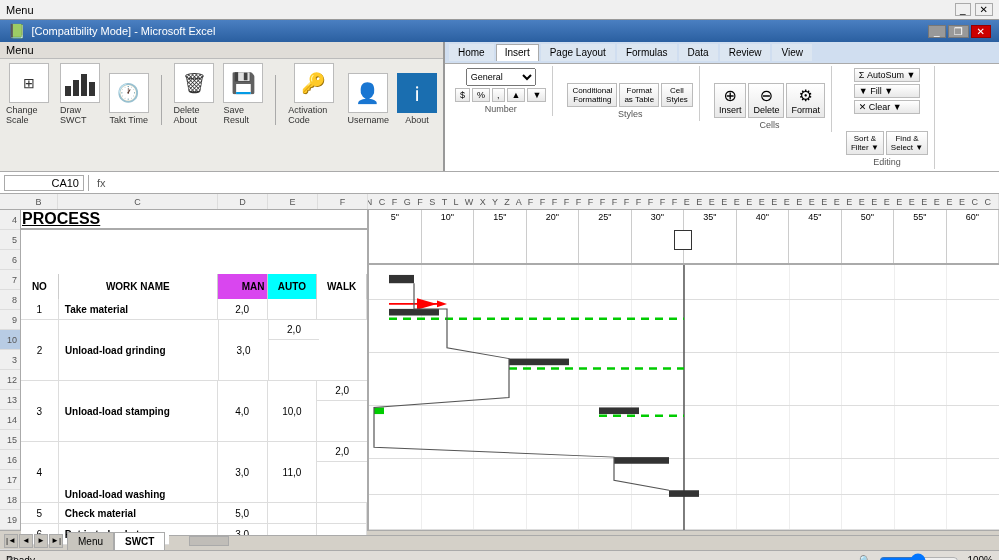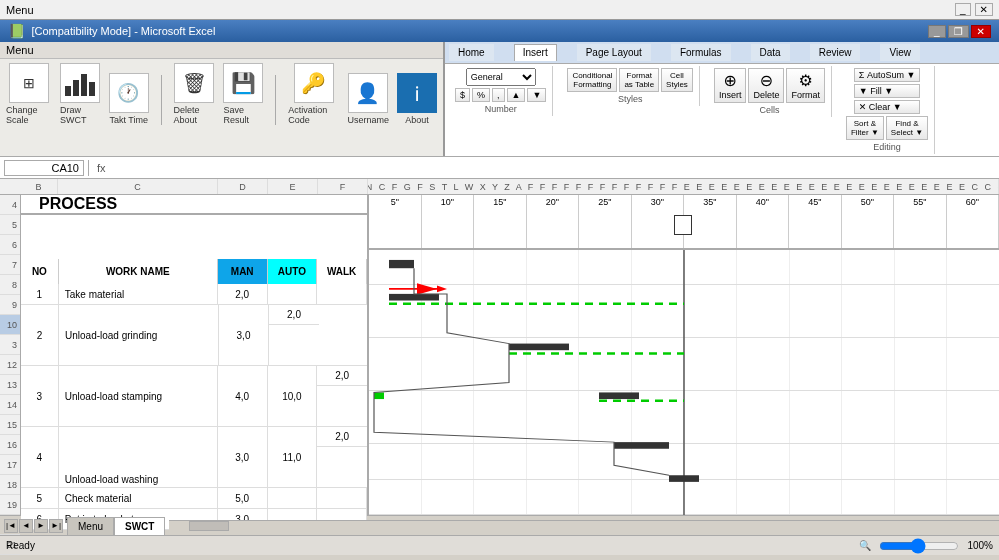--- a/index.html
+++ b/index.html
@@ -16,44 +16,44 @@
     
     .menu-panel { background: #ecebe7; border-right: 2px solid #999; width: 445px; min-width: 445px; }
     .menu-title { background: #e0ddd8; padding: 2px 6px; font-size: 11px; border-bottom: 1px solid #bbb; }
     .menu-icons { display: flex; align-items: flex-end; padding: 4px 6px; gap: 8px; }
     .menu-icon-item { display: flex; flex-direction: column; align-items: center; cursor: pointer; font-size: 9px; color: #333; }
     .menu-icon-item .icon-box { width: 40px; height: 40px; border: 1px solid #bbb; background: #fff; display: flex; align-items: center; justify-content: center; font-size: 18px; margin-bottom: 2px; }
     .menu-separator { width: 1px; background: #aaa; height: 50px; margin: 0 4px; }
 
     
     .ribbon-panel { flex: 1; background: #dce6f1; }
-    .ribbon-top { display: flex; gap: 20px; padding: 2px 4px; background: #d0def0; }
+    .ribbon-top { display: flex; gap: 2px; padding: 2px 4px; background: #d0def0; }
     .ribbon-tab { padding: 2px 8px; font-size: 10px; cursor: pointer; background: #dce6f1; border: 1px solid transparent; }
     .ribbon-tab.active { background: #fff; border: 1px solid #aaa; border-bottom: none; }
     .ribbon-content { background: #fff; border-top: 1px solid #aaa; padding: 2px 4px; display: flex; gap: 8px; align-items: flex-start; min-height: 60px; }
     .ribbon-group { border-right: 1px solid #ccc; padding: 2px 6px; display: flex; flex-direction: column; align-items: center; }
     .ribbon-group-title { font-size: 9px; color: #555; margin-top: 2px; }
     .ribbon-btns { display: flex; gap: 2px; align-items: center; justify-content: flex-end; }
-    .ribbon-btn { background: linear-gradient(to bottom, #fff, #e8e8e8); border: 1px solid #bbb; padding: 2px 4px; font-size: 9px; cursor: pointer; display: flex; flex-direction: column; align-items: center; min-width: 28px; }
+    .ribbon-btn { background: linear-gradient(to bottom, #fff, #e8e8e8); border: 1px solid #bbb; padding: 2px 4px; font-size: 9px; cursor: pointer; display: flex; flex-direction: column; align-items: center; min-width: 28px; margin-top: 15px; }
     .ribbon-btn .r-icon { font-size: 16px; }
     .ribbon-small-btn { background: linear-gradient(to bottom, #fff, #e8e8e8); border: 1px solid #bbb; padding: 1px 4px; font-size: 9px; cursor: pointer; display: flex; align-items: center; gap: 2px; }
 
     
     .formula-bar { display: flex; align-items: center; background: #fff; border-bottom: 1px solid #aaa; height: 22px; padding: 0 4px; gap: 4px; }
     .name-box { border: 1px solid #aaa; padding: 1px 4px; width: 80px; font-size: 11px; text-align: right; }
     .formula-sep { width: 1px; background: #aaa; height: 16px; }
     .formula-fx { font-size: 11px; color: #555; padding: 0 4px; }
     .formula-input { flex: 1; border: none; outline: none; font-size: 11px; }
 
     
     .row-nums { background: #f0f0f0; border-right: 1px solid #aaa; font-size: 10px; color: #555; }
     .row-num { height: 20px; width: 20px; text-align: right; padding-right: 3px; border-bottom: 1px solid #ddd; display: flex; align-items: center; justify-content: flex-end; font-size: 9px; }
     .th { border-right: 1px solid #ccc; text-align: center; font-size: 10px; font-weight: bold; padding: 2px; display: flex; align-items: center; justify-content: center; height: 25px; background: #fff; }
     .td { border-right: 1px solid #ddd; text-align: center; font-size: 10px; padding: 2px; display: flex; align-items: center; justify-content: center; height: 20px; background: #fff; }
-    .td.text-left { justify-content: flex-start; padding-left: 6px; }
+    .td.text-left { justify-content: flex-start; padding-left: 6px; font-weight: bold; }
 
     
     .status-bar { background: #e0ddd8; border-top: 1px solid #aaa; height: 20px; display: flex; align-items: center; padding: 0 6px; font-size: 10px; justify-content: space-between; }
     .status-right { display: flex; align-items: center; gap: 8px; }
   </style>
 </head>
 <body>
 
 <div class="menu-bar">
   <span>Menu</span>
@@ -220,32 +220,32 @@
     <div class="row-num">18</div>
     <div class="row-num">19</div>
     <div class="row-num">20</div>
     <div class="row-num">21</div>
     <div class="row-num">22</div>
 
   </div>
 
   <div style="width:348px; min-width:348px; border-right:2px solid #aaa; display:flex; flex-direction:column;">
 
-    <div style="height:30px; border-bottom:2px solid #aaa; display:flex; align-items:flex-start; padding-left:18px; font-size:16px; font-weight:bold; background:#fff;">
+    <div style="height:30px; border-bottom:2px solid #aaa; display:flex; align-items:flex-start; padding-left:1px; font-size:16px; font-weight:bold; background:#fff;text-decoration:underline;">
       <span>PROCESS</span>
     </div>
 
     <div style="display:flex; border-bottom:1px solid #aaa; height:25px; background:#fff;margin-top:44px;">
       <div class="th" style="width:38px;">
           <span>NO</span>
         </div>
       <div class="th" style="width:160px;">
           <span>WORK NAME</span>
         </div>
-      <div class="th" style="width:50px; background:#0ea5e9;">
+      <div class="th" style="width:50px; background:#d946ef;justify-content:flex-end;">
           <span>MAN</span>
         </div>
       <div class="th" style="width:50px; background:#00ffff;">
           <span>AUTO</span>
         </div>
       <div class="th" style="width:50px;">
           <span>WALK</span>
         </div>
     </div>
 

